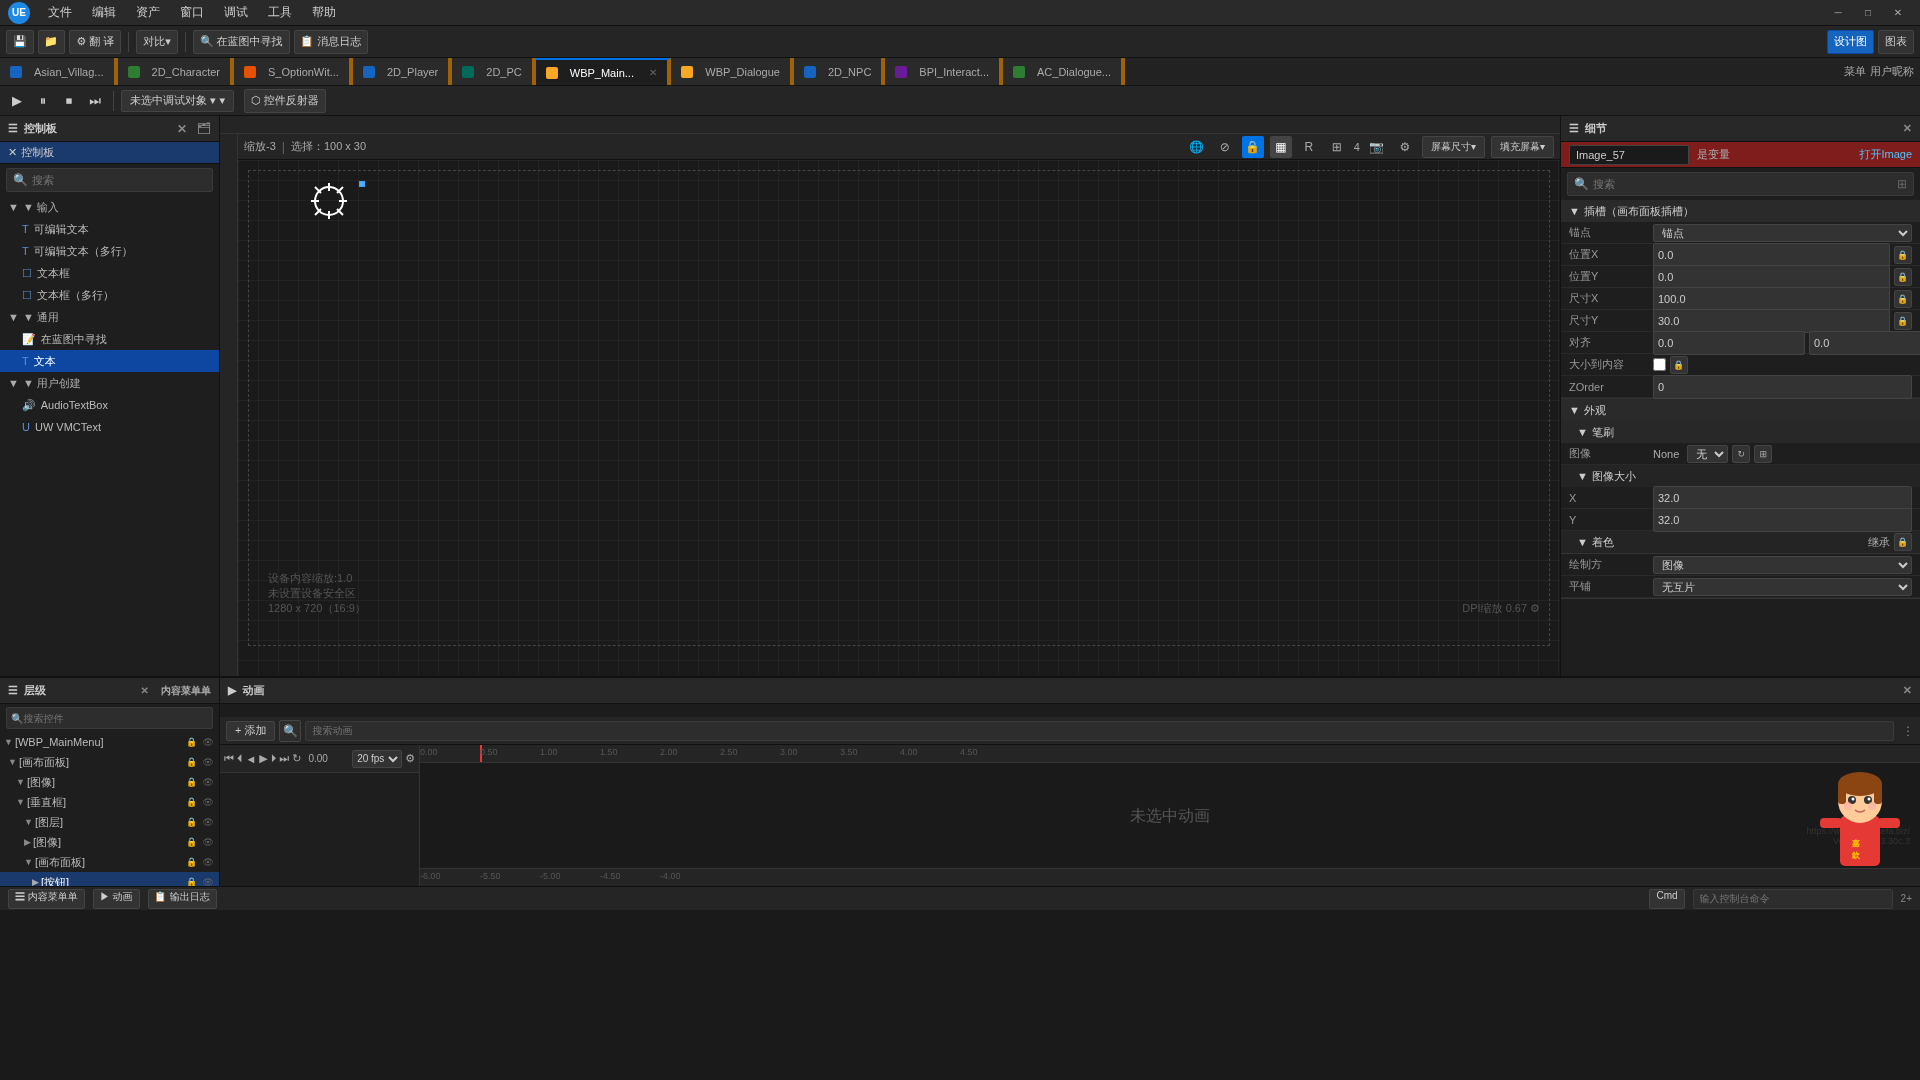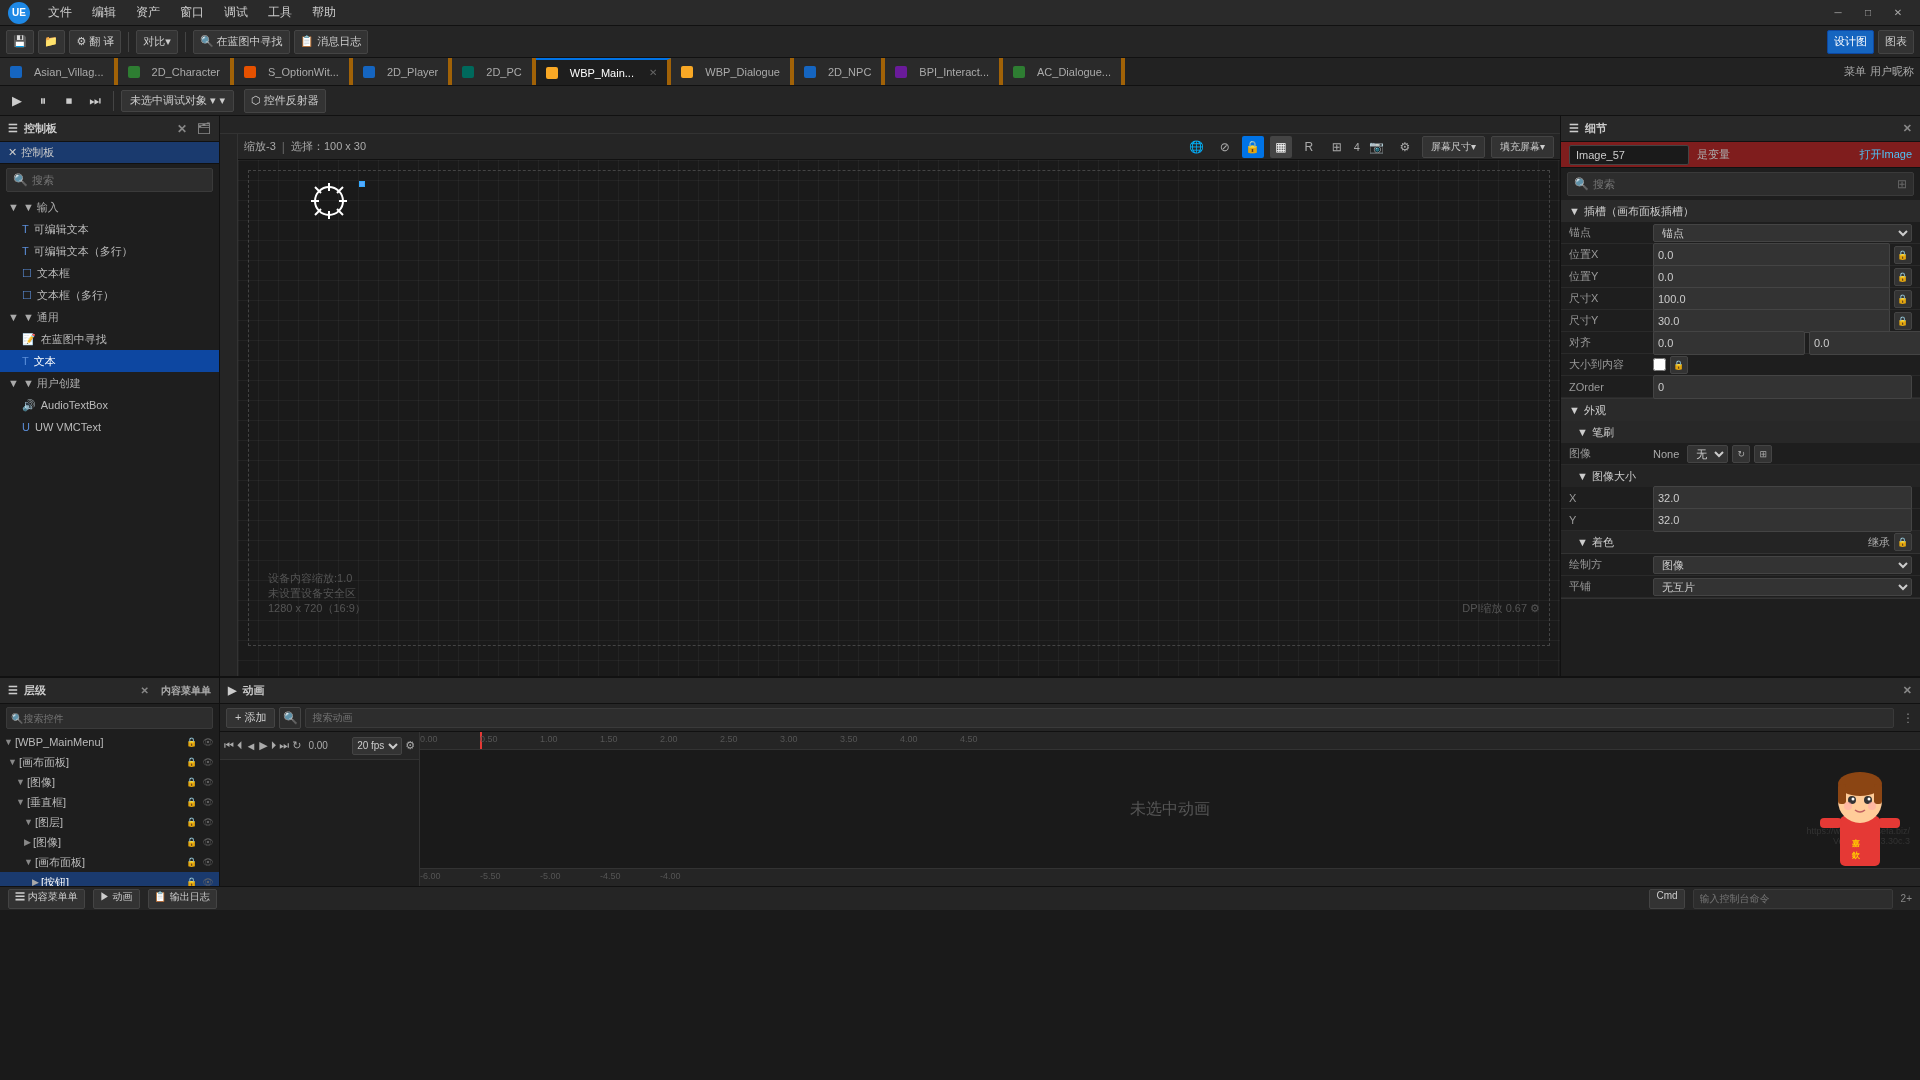--- a/index.html
+++ b/index.html
@@ -476,20 +476,21 @@
       gap: 6px;
     }
     .anim-toolbar {
       height: 28px;
       background: #252525;
       display: flex;
       align-items: center;
       padding: 0 6px;
       gap: 4px;
       border-bottom: 1px solid #111;
+      margin-top: 13px;
     }
     .anim-content {
       flex: 1;
       display: flex;
       position: relative;
     }
     .anim-track-list {
       width: 200px;
       background: #1e1e1e;
       border-right: 1px solid #333;

